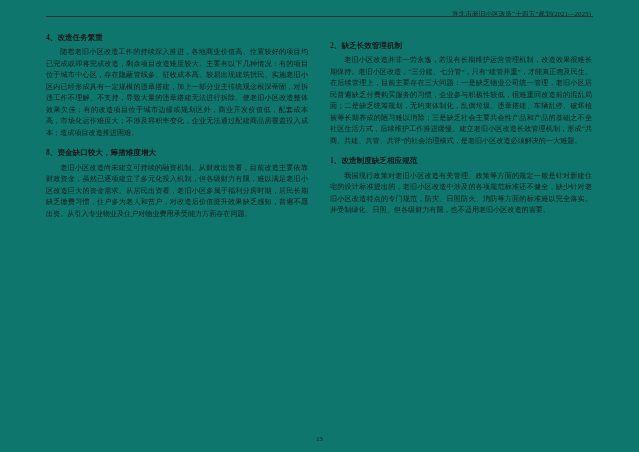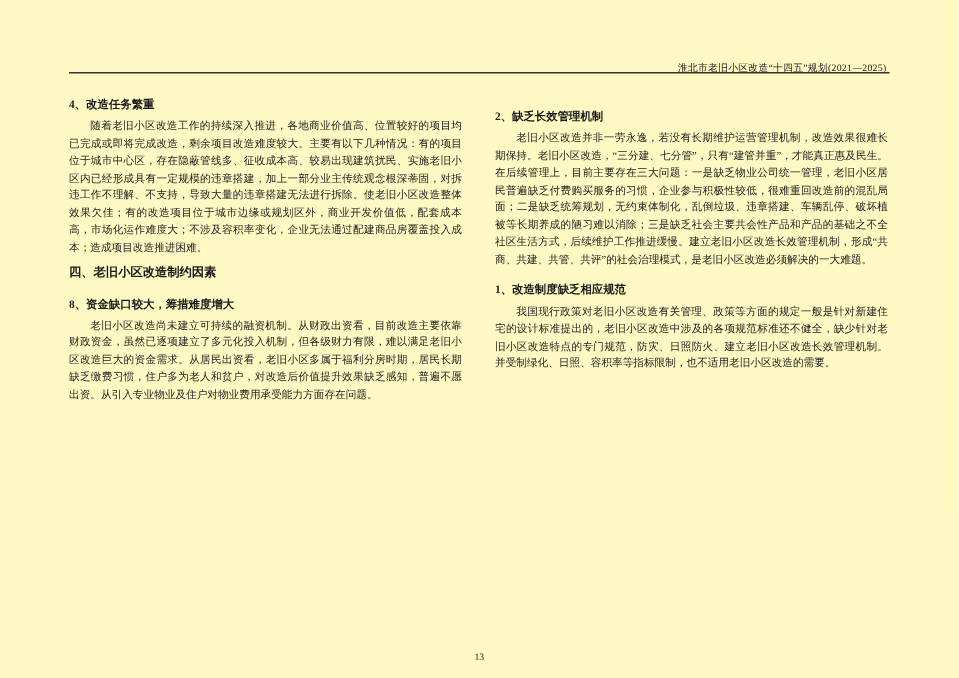--- a/index.html
+++ b/index.html
@@ -12,22 +12,22 @@
     background: #ffffff;
     font-family: "Liberation Serif", "DejaVu Serif", serif;
     color: #1a1a1a;
     overflow: hidden;
   }
   .page {
     position: relative;
     width: 639px;
     height: 452px;
     box-sizing: border-box;
-    padding: 34px 46px 18px 46px;
-    background: #fef9c3;
+    padding: 2px 46px 18px 46px;
+    background: #0f766e;
   }
   
   .header {
     position: relative;
     height: 16px;
     text-align: right;
     padding-right: 2px;
   }
   .header-text {
     font-size: 6.5px;
@@ -100,31 +100,30 @@
   <div class="header">
     <span class="header-text">淮北市老旧小区改造“十四五”规划(2021—2025)</span>
     <div class="header-rule"></div>
   </div>
 
   <div class="columns">
 
     <div class="col">
       <h3 class="sub first">4、改造任务繁重</h3>
       <p class="para">随着老旧小区改造工作的持续深入推进，各地商业价值高、位置较好的项目均已完成或即将完成改造，剩余项目改造难度较大。主要有以下几种情况：有的项目位于城市中心区，存在隐蔽管线多、征收成本高、较易出现建筑扰民、实施老旧小区内已经形成具有一定规模的违章搭建，加上一部分业主传统观念根深蒂固，对拆违工作不理解、不支持，导致大量的违章搭建无法进行拆除。使老旧小区改造整体效果欠佳；有的改造项目位于城市边缘或规划区外，商业开发价值低，配套成本高，市场化运作难度大；不涉及容积率变化，企业无法通过配建商品房覆盖投入成本；造成项目改造推进困难。</p>
-      <h2 class="sec">四、老旧小区改造制约因素</h2>
 
       <h3 class="sub">8、资金缺口较大，筹措难度增大</h3>
       <p class="para">老旧小区改造尚未建立可持续的融资机制。从财政出资看，目前改造主要依靠财政资金，虽然已逐项建立了多元化投入机制，但各级财力有限，难以满足老旧小区改造巨大的资金需求。从居民出资看，老旧小区多属于福利分房时期，居民长期缺乏缴费习惯，住户多为老人和贫户，对改造后价值提升效果缺乏感知，普遍不愿出资。从引入专业物业及住户对物业费用承受能力方面存在问题。</p>
     </div>
 
     <div class="col">
       <h3 class="sub">2、缺乏长效管理机制</h3>
       <p class="para">老旧小区改造并非一劳永逸，若没有长期维护运营管理机制，改造效果很难长期保持。老旧小区改造，“三分建、七分管”，只有“建管并重”，才能真正惠及民生。在后续管理上，目前主要存在三大问题：一是缺乏物业公司统一管理，老旧小区居民普遍缺乏付费购买服务的习惯，企业参与积极性较低，很难重回改造前的混乱局面；二是缺乏统筹规划，无约束体制化，乱倒垃圾、违章搭建、车辆乱停、破坏植被等长期养成的陋习难以消除；三是缺乏社会主要共会性产品和产品的基础之不全社区生活方式，后续维护工作推进缓慢。建立老旧小区改造长效管理机制，形成“共商、共建、共管、共评”的社会治理模式，是老旧小区改造必须解决的一大难题。</p>
       <h3 class="sub">1、改造制度缺乏相应规范</h3>
-      <p class="para">我国现行政策对老旧小区改造有关管理、政策等方面的规定一般是针对新建住宅的设计标准提出的，老旧小区改造中涉及的各项规范标准还不健全，缺少针对老旧小区改造特点的专门规范，防灾、日照防火、建立老旧小区改造长效管理机制。并受制绿化、日照、容积率等指标限制，也不适用老旧小区改造的需要。</p>
+      <p class="para">我国现行政策对老旧小区改造有关管理、政策等方面的规定一般是针对新建住宅的设计标准提出的，老旧小区改造中涉及的各项规范标准还不健全，缺少针对老旧小区改造特点的专门规范，防灾、日照防火、消防等方面的标准难以完全落实。并受制绿化、日照、但各级财力有限，也不适用老旧小区改造的需要。</p>
     </div>
 
   </div>
 
   <div class="footer">
     <span>13</span>
   </div>
 
 </div>
 

